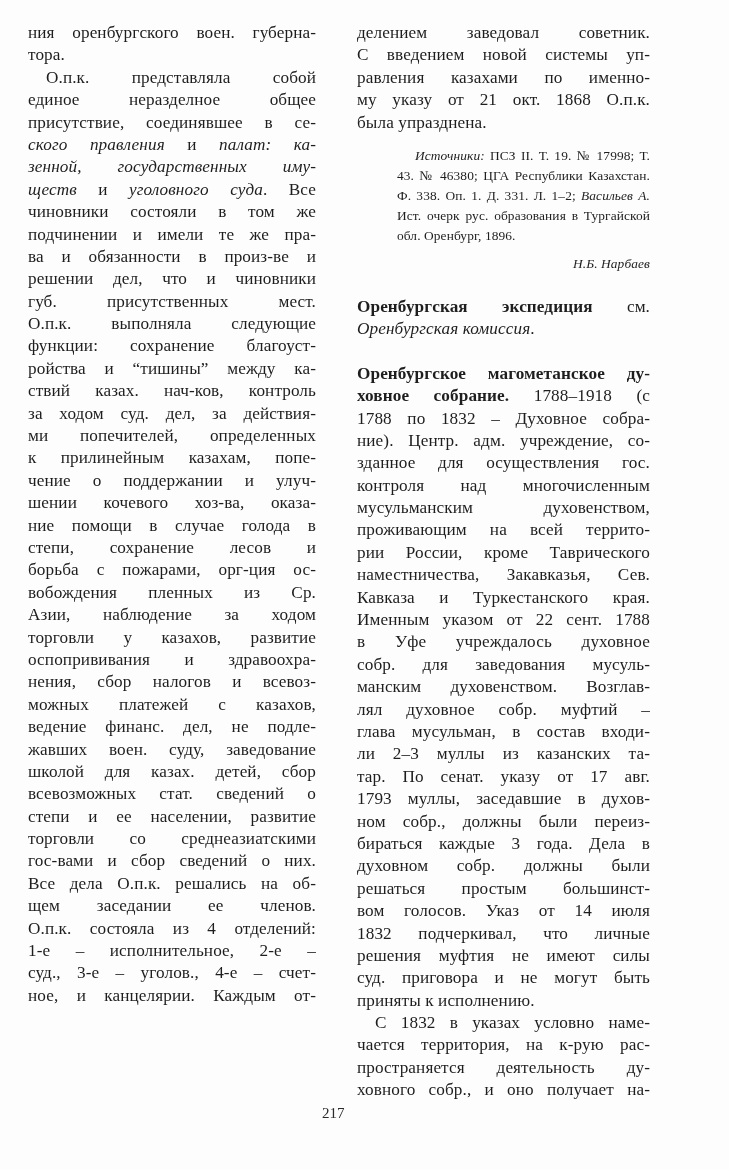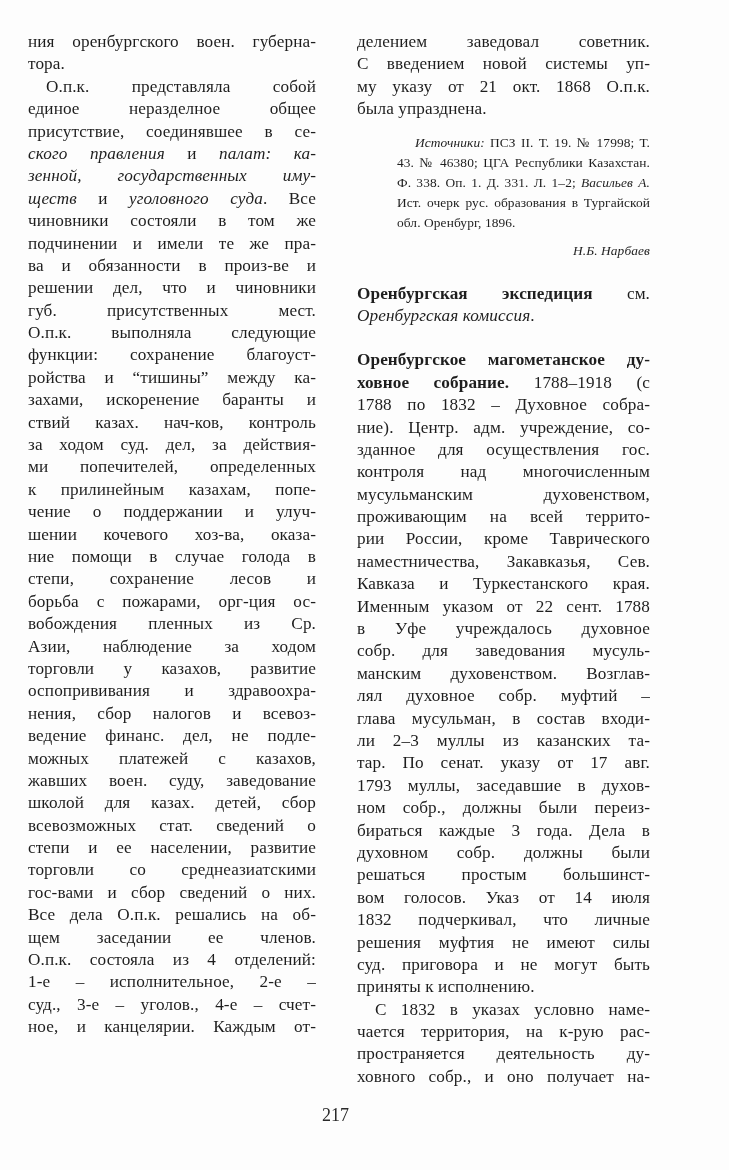--- a/index.html
+++ b/index.html
@@ -16,21 +16,21 @@
       color: #1e1e1e;
     }
     .page {
       position: absolute;
       left: 0; top: 0;
       width: 729px; height: 1170px;
       background: #fdfdfd;
     }
     .col {
       position: absolute;
-      top: 31px;
+      top: 22px;
     }
     .col-left { left: 28px; width: 288px; }
     .col-right { left: 357px; width: 293px; }
     .line {
       display: block;
       height: 22.4px;
       line-height: 22.4px;
       font-size: 17.2px;
       white-space: nowrap;
       text-align: justify;
@@ -47,21 +47,21 @@
       margin-left: 40px;
     }
     .i { font-style: italic; }
     .b { font-weight: bold; }
     .gap-s { height: 12px; }
     .gap-m { height: 22px; }
     .page-number {
       position: absolute;
       left: 322px;
       top: 1105px;
-      font-size: 18px;
+      font-size: 15px;
       color: #2a2a2a;
     }
   </style>
 </head>
 <body>
 
 <div class="page">
 
   <div class="col col-left">
     <span class="line">ния оренбургского воен. губерна-</span>
@@ -75,56 +75,56 @@
     <span class="line"><span class="i">ществ</span><span> и </span><span class="i">уголовного суда</span><span>. Все</span></span>
     <div id="left-rest">
         <span class="line">чиновники состояли в том же</span>
         <span class="line">подчинении и имели те же пра-</span>
         <span class="line">ва и обязанности в произ-ве и</span>
         <span class="line">решении дел, что и чиновники</span>
         <span class="line">губ. присутственных мест.</span>
         <span class="line">О.п.к. выполняла следующие</span>
         <span class="line">функции: сохранение благоуст-</span>
         <span class="line">ройства и “тишины” между ка-</span>
-        <span class="line">захами, искоренение баранты и</span>
         <span class="line">ствий казах. нач-ков, контроль</span>
         <span class="line">за ходом суд. дел, за действия-</span>
         <span class="line">ми попечителей, определенных</span>
         <span class="line">к прилинейным казахам, попе-</span>
         <span class="line">чение о поддержании и улуч-</span>
         <span class="line">шении кочевого хоз-ва, оказа-</span>
         <span class="line">ние помощи в случае голода в</span>
         <span class="line">степи, сохранение лесов и</span>
         <span class="line">борьба с пожарами, орг-ция ос-</span>
         <span class="line">вобождения пленных из Ср.</span>
         <span class="line">Азии, наблюдение за ходом</span>
         <span class="line">торговли у казахов, развитие</span>
         <span class="line">оспопрививания и здравоохра-</span>
         <span class="line">нения, сбор налогов и всевоз-</span>
+        <span class="line">можных платежей с казахов,</span>
         <span class="line">ведение финанс. дел, не подле-</span>
-        <span class="line">можных платежей с казахов,</span>
         <span class="line">жавших воен. суду, заведование</span>
         <span class="line">школой для казах. детей, сбор</span>
         <span class="line">всевозможных стат. сведений о</span>
         <span class="line">степи и ее населении, развитие</span>
         <span class="line">торговли со среднеазиатскими</span>
         <span class="line">гос-вами и сбор сведений о них.</span>
         <span class="line">Все дела О.п.к. решались на об-</span>
         <span class="line">щем заседании ее членов.</span>
         <span class="line">О.п.к. состояла из 4 отделений:</span>
         <span class="line">1-е – исполнительное, 2-е –</span>
         <span class="line">суд., 3-е – уголов., 4-е – счет-</span>
         <span class="line">ное, и канцелярии. Каждым от-</span>
       </div>
   </div>
 
   <div class="col col-right">
     <div id="right-end">
         <span class="line">делением заведовал советник.</span>
         <span class="line">С введением новой системы уп-</span>
+        <span class="line">равления казахами по именно-</span>
         <span class="line">му указу от 21 окт. 1868 О.п.к.</span>
         <span class="line last">была упразднена.</span>
       </div>
 
     <div class="gap-s"></div>
 
     <div class="src">
       <span class="line indent"><span class="i">Источники:</span><span> ПСЗ II. Т. 19. № 17998; Т.</span></span>
       <span class="line">43. № 46380; ЦГА Республики Казахстан.</span>
       <span class="line"><span>Ф. 338. Оп. 1. Д. 331. Л. 1–2; </span><span class="i">Васильев А.</span></span>

